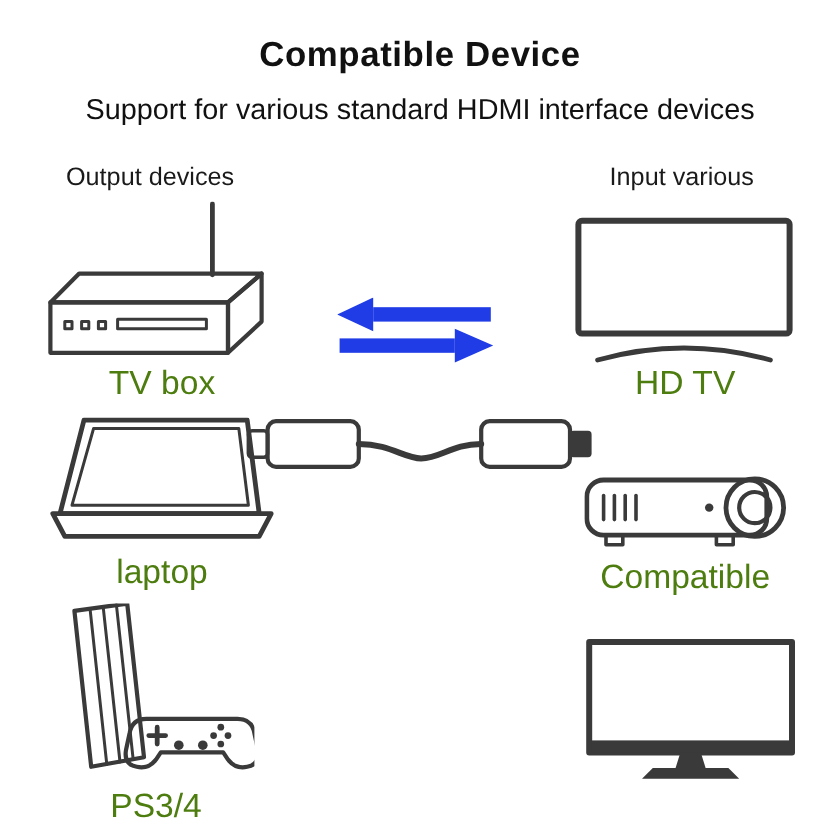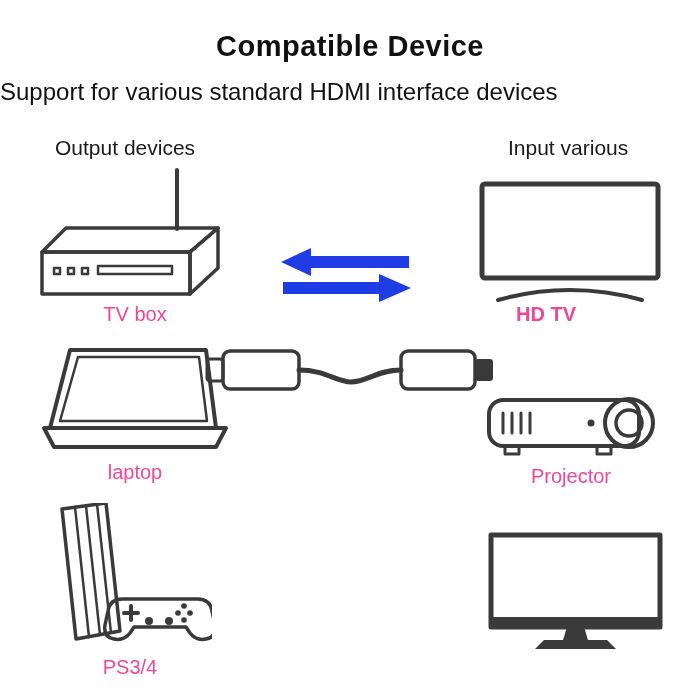--- a/index.html
+++ b/index.html
@@ -10,29 +10,29 @@
   html,body{margin:0;padding:0;background:#ffffff;}
   .stage{
     position:relative;width:696px;height:700px;background:#ffffff;overflow:hidden;
     font-family:"Liberation Sans","DejaVu Sans",sans-serif;color:var(--text);
   }
   .title{
     position:absolute;top:30px;left:0;width:700px;margin:0;text-align:center;
     font-size:29px;font-weight:bold;letter-spacing:.5px;color:#111;
   }
   .subtitle{
-    position:absolute;top:78px;left:0;width:700px;
+    position:absolute;top:78px;left:0;width:700px;text-align:center;
     font-size:24px;font-weight:400;color:#111;
   }
   .col-header{position:absolute;font-size:21px;color:#1a1a1a;}
   .col-header.out{left:55px;top:136px;}
   .col-header.in{left:508px;top:136px;}
-  .label{position:absolute;font-size:20px;color:#ec4899;text-align:center;}
+  .label{position:absolute;font-size:28px;color:#4d7c0f;text-align:center;}
   .lbl-tvbox{left:55px;width:160px;top:303px;}
-  .lbl-hdtv{left:471px;width:150px;top:303px;font-weight:bold;}
+  .lbl-hdtv{left:496px;width:150px;top:303px;}
   .lbl-laptop{left:55px;width:160px;top:461px;text-align:center;}
   .lbl-projector{left:496px;width:150px;top:465px;}
   .lbl-cable{left:272px;width:160px;top:414px;letter-spacing:1px;}
   .lbl-ps{left:55px;width:150px;top:656px;}
   .lbl-lcd{left:488px;width:165px;top:656px;}
   svg.icon{position:absolute;display:block;}
   .ic-tvbox{left:40px;top:168px;}
   .ic-arrows{left:281px;top:248px;}
   .ic-hdtv{left:478px;top:180px;}
   .ic-laptop{left:40px;top:348px;}
@@ -100,21 +100,21 @@
     <line class="stroke" x1="16" y1="27" x2="16" y2="47" stroke-width="3"></line>
     <line class="stroke" x1="25" y1="27" x2="25" y2="47" stroke-width="3"></line>
     <line class="stroke" x1="34" y1="27" x2="34" y2="47" stroke-width="3"></line>
     <line class="stroke" x1="43" y1="27" x2="43" y2="47" stroke-width="3"></line>
     <circle class="filldark" cx="104" cy="37" r="3.5"></circle>
     <circle class="stroke" cx="142" cy="37" r="24" fill="#ffffff" stroke-width="4"></circle>
     <circle class="stroke" cx="142" cy="37" r="13" stroke-width="3.5"></circle>
     <rect class="stroke" x="18" y="60" width="14" height="8" stroke-width="3"></rect>
     <rect class="stroke" x="110" y="60" width="14" height="8" stroke-width="3"></rect>
   </svg>
-  <div class="label lbl-projector">Projector</div>
+  <div class="label lbl-projector">Compatible</div>
 
   <svg class="icon ic-ps" width="160" height="150" viewBox="0 0 160 150" aria-hidden="true">
     <polygon class="stroke" points="10,6 54,0 68,128 24,136" stroke-width="3.5"></polygon>
     <line class="stroke" x1="23" y1="4" x2="37" y2="134" stroke-width="2.5"></line>
     <line class="stroke" x1="34" y1="3" x2="48" y2="132" stroke-width="2.5"></line>
     <line class="stroke" x1="45" y1="1" x2="59" y2="130" stroke-width="2.5"></line>
     <path class="stroke" fill="#ffffff" d="M 70 96 L 146 96 Q 158 96 160 108 L 163 122 Q 165 134 154 136 Q 144 138 138 130 L 134 124 L 82 124 L 78 130 Q 72 138 62 136 Q 51 134 53 122 L 56 108 Q 58 96 70 96 Z" stroke-width="3.5"></path>
     <path class="stroke" d="M 79 103 v 14 M 72 110 h 14" stroke-width="4"></path>
     <circle class="filldark" cx="132" cy="103" r="2.8"></circle>
     <circle class="filldark" cx="138" cy="110" r="2.8"></circle>

